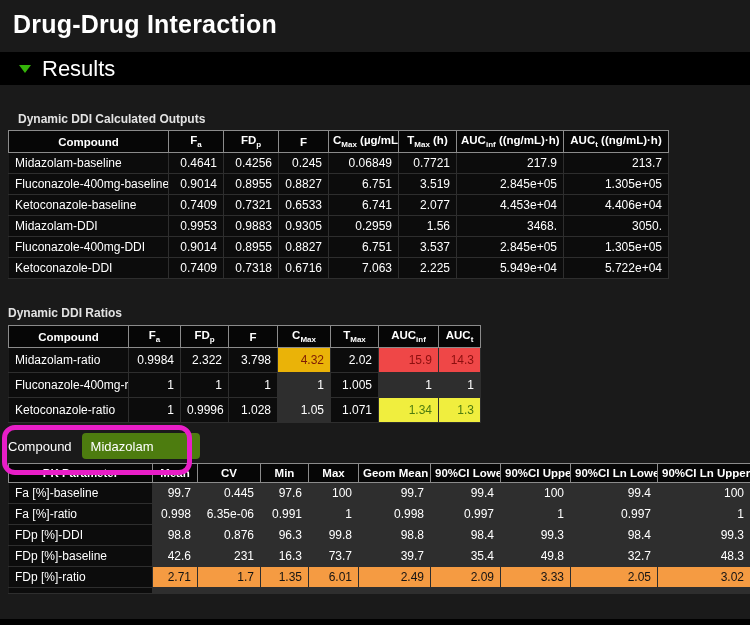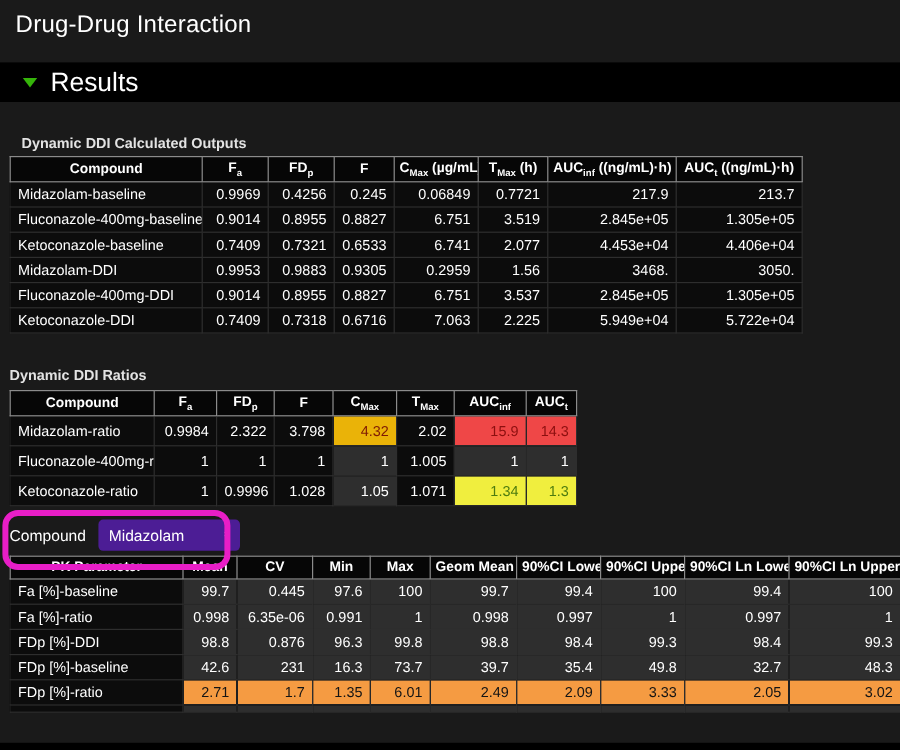--- a/index.html
+++ b/index.html
@@ -1,21 +1,21 @@
 <!DOCTYPE html>
 <html><head>
 <meta charset="utf-8">
 <style>
   html,body{margin:0;padding:0;}
   body{
     width:750px;height:625px;position:relative;overflow:hidden;
     background:#1a1a1a;color:#fff;
     font-family:"Liberation Sans",sans-serif;
   }
-  .page-title{position:absolute;top:10px;left:13px;font-size:20px;font-weight:normal;letter-spacing:.2px;}
+  .page-title{position:absolute;top:10px;left:13px;font-size:25px;font-weight:bold;letter-spacing:.2px;}
   .results-bar{position:absolute;top:52px;left:0;width:750px;height:33px;background:#000;
     display:flex;align-items:center;gap:11px;padding-left:19px;box-sizing:border-box;cursor:pointer;}
   .tri-down{width:0;height:0;border-left:6px solid transparent;border-right:6px solid transparent;border-top:8px solid #35b40a;}
   .results-label{font-size:22px;color:#fff;}
 
   .section-label{position:absolute;left:8px;font-size:12px;font-weight:bold;color:#e3e3e3;}
   .lbl-calc{top:112px;padding-left:10px;}
   .lbl-ratio{top:306px;}
 
   table{border-collapse:collapse;table-layout:fixed;position:absolute;background:#0c0c0c;}
@@ -31,21 +31,21 @@
   .t-stats{top:463px;left:8px;width:742px;}
   td.grey{background:#2e2e2e;}
   td.orange{background:#eab308;color:#7e1a05;}
   td.red{background:#ef4747;color:#8c0f0f;}
   td.yellow{background:#f0ee3e;color:#4d7c0f;}
   td.orangeDark{background:#f59b42;color:#141414;}
   tr.partial td{height:5px;padding:0;border-top:1px solid #1a1a1a;}
 
   .compound-row{position:absolute;top:433px;left:8px;display:flex;align-items:center;gap:10px;}
   .compound-label{font-size:13px;color:#fff;}
-  .select-box{width:118px;height:26px;background:#4c1d95;border-radius:4px;
+  .select-box{width:118px;height:26px;background:#4d7c0f;border-radius:4px;
     display:flex;align-items:center;justify-content:space-between;
     padding:0 7px 0 9px;box-sizing:border-box;font-size:13px;cursor:pointer;}
   .stepper{display:flex;flex-direction:column;align-items:center;color:#c9c9c9;font-size:7px;line-height:6px;}
   .annotation{position:absolute;top:425px;left:2px;width:180px;height:40px;
     border:5px solid #e81ec7;border-radius:13px;pointer-events:none;z-index:5;}
   .bottom-bar{position:absolute;left:0;bottom:0;width:750px;height:6px;background:#000;}
 </style>
 </head>
 <body>
 
@@ -75,21 +75,21 @@
     <th><span>F</span><sub>a</sub></th>
     <th><span>FD</span><sub>p</sub></th>
     <th><span>F</span></th>
     <th><span>C</span><sub>Max</sub><span> (µg/mL)</span></th>
     <th><span>T</span><sub>Max</sub><span> (h)</span></th>
     <th><span>AUC</span><sub>inf</sub><span> ((ng/mL)·h)</span></th>
     <th><span>AUC</span><sub>t</sub><span> ((ng/mL)·h)</span></th>
   </tr>
   <tr>
     <td class="nm">Midazolam-baseline</td>
-    <td>0.9969</td>
+    <td>0.4641</td>
     <td>0.4256</td>
     <td>0.245</td>
     <td>0.06849</td>
     <td>0.7721</td>
     <td>217.9</td>
     <td>213.7</td>
   </tr>
   <tr>
     <td class="nm">Fluconazole-400mg-baseline</td>
     <td>0.9014</td>

